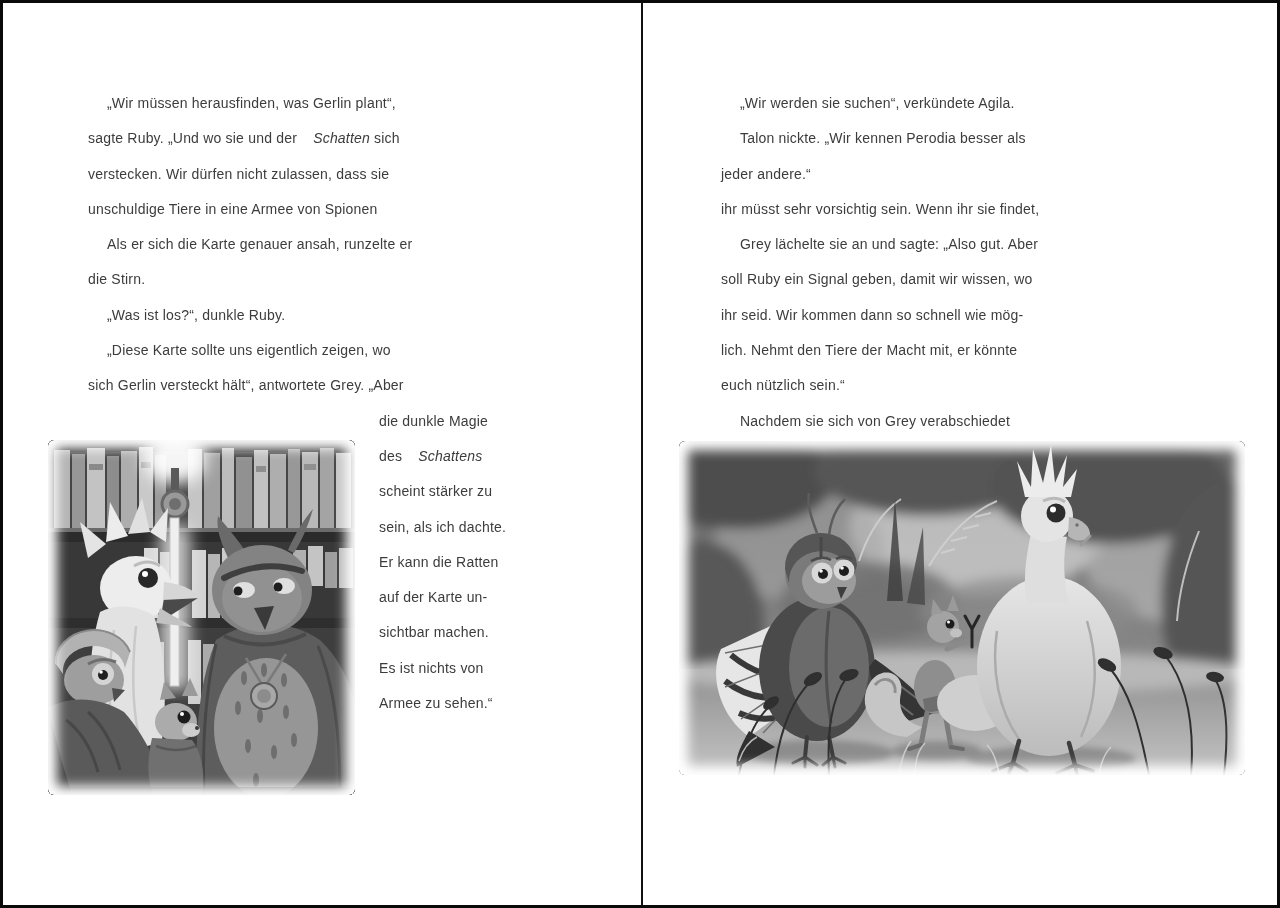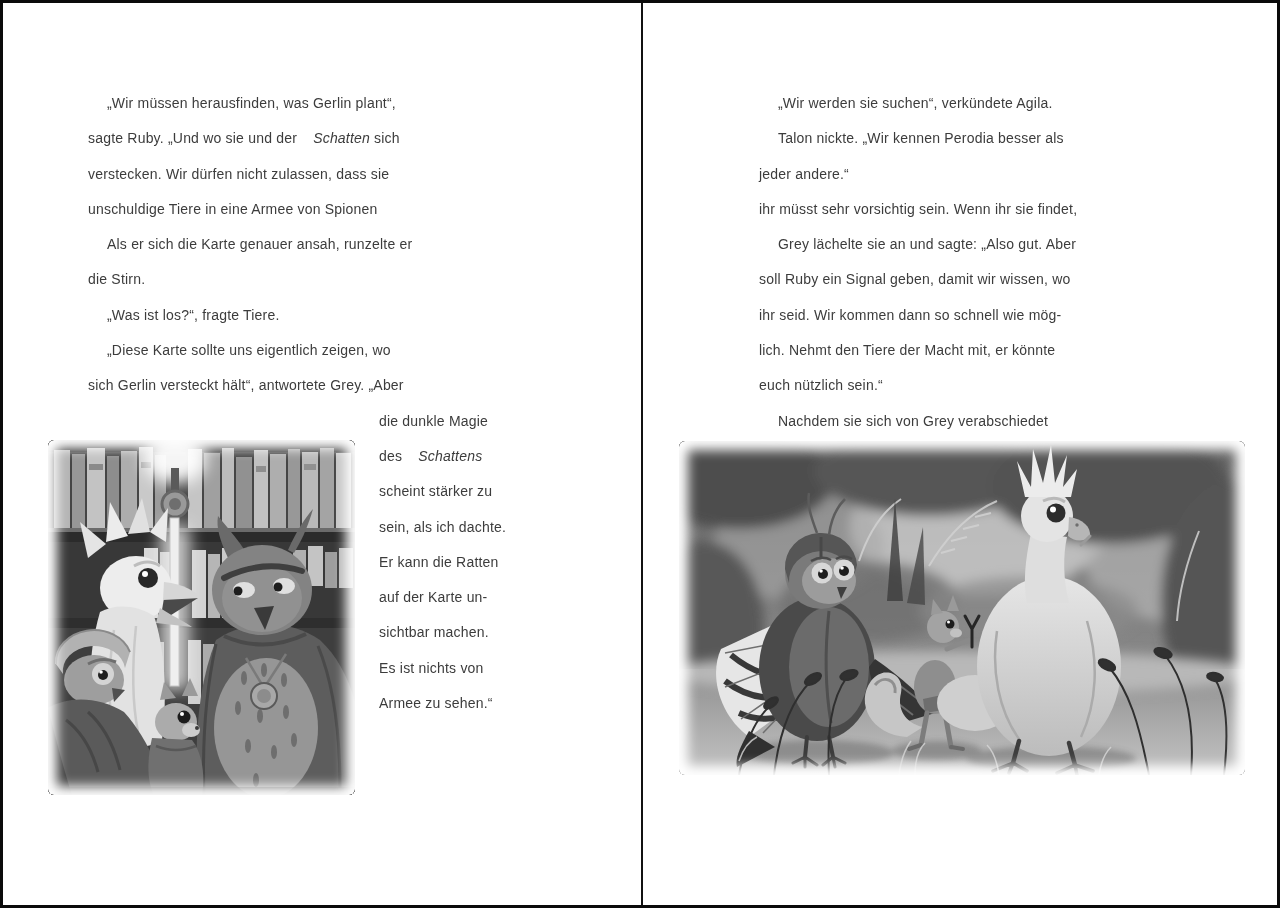--- a/index.html
+++ b/index.html
@@ -4,21 +4,21 @@
 <style>
   html,body{margin:0;padding:0;background:#ffffff;}
   .spread{
     position:relative;width:1280px;height:908px;background:#ffffff;
     box-sizing:border-box;border:3px solid #0a0a0a;overflow:hidden;
     font-family:"Liberation Sans","DejaVu Sans",sans-serif;color:#3c3c3c;
   }
   .gutter{position:absolute;left:638px;top:0;width:2px;height:100%;background:#111;}
   .textcol{position:absolute;font-size:14px;letter-spacing:.2px;font-weight:400;}
   #left-text{left:85px;top:83px;width:505px;}
-  #right-text{left:756px;top:83px;width:485px;}
+  #right-text{left:718px;top:83px;width:485px;}
   .tline{height:35.3px;line-height:35.3px;white-space:nowrap;}
   .tline.indent{padding-left:19px;}
   .tline.narrow{margin-left:291px;}
   .tline i{font-style:italic;margin-left:12px;}
   .illus{position:absolute;overflow:hidden;border-radius:6px;background:#888;}
   .illus svg{display:block;width:100%;height:100%;}
   .illus::after{content:"";position:absolute;inset:0;box-shadow:inset 0 0 12px 9px #ffffff;pointer-events:none;border-radius:6px;}
   #left-illus{left:45px;top:437px;width:307px;height:355px;}
   #right-illus{left:676px;top:438px;width:566px;height:334px;}
 </style>
@@ -27,21 +27,21 @@
 
 <div class="spread">
 
   <div id="left-text" class="textcol">
       <div class="tline indent"><span>„Wir müssen herausfinden, was Gerlin plant“,</span></div>
       <div class="tline"><span>sagte Ruby. „Und wo sie und der </span><i>Schatten</i><span> sich</span></div>
       <div class="tline"><span>verstecken. Wir dürfen nicht zulassen, dass sie</span></div>
       <div class="tline"><span>unschuldige Tiere in eine Armee von Spionen</span></div>
       <div class="tline indent"><span>Als er sich die Karte genauer ansah, runzelte er</span></div>
       <div class="tline"><span>die Stirn.</span></div>
-      <div class="tline indent"><span>„Was ist los?“, fragte Tiere.</span></div>
+      <div class="tline indent"><span>„Was ist los?“, dunkle Ruby.</span></div>
       <div class="tline indent"><span>„Diese Karte sollte uns eigentlich zeigen, wo</span></div>
       <div class="tline"><span>sich Gerlin versteckt hält“, antwortete Grey. „Aber</span></div>
       <div class="tline narrow"><span>die dunkle Magie</span></div>
       <div class="tline narrow"><span>des </span><i>Schattens</i></div>
       <div class="tline narrow"><span>scheint stärker zu</span></div>
       <div class="tline narrow"><span>sein, als ich dachte.</span></div>
       <div class="tline narrow"><span>Er kann die Ratten</span></div>
       <div class="tline narrow"><span>auf der Karte un-</span></div>
       <div class="tline narrow"><span>sichtbar machen.</span></div>
       <div class="tline narrow"><span>Es ist nichts von</span></div>

